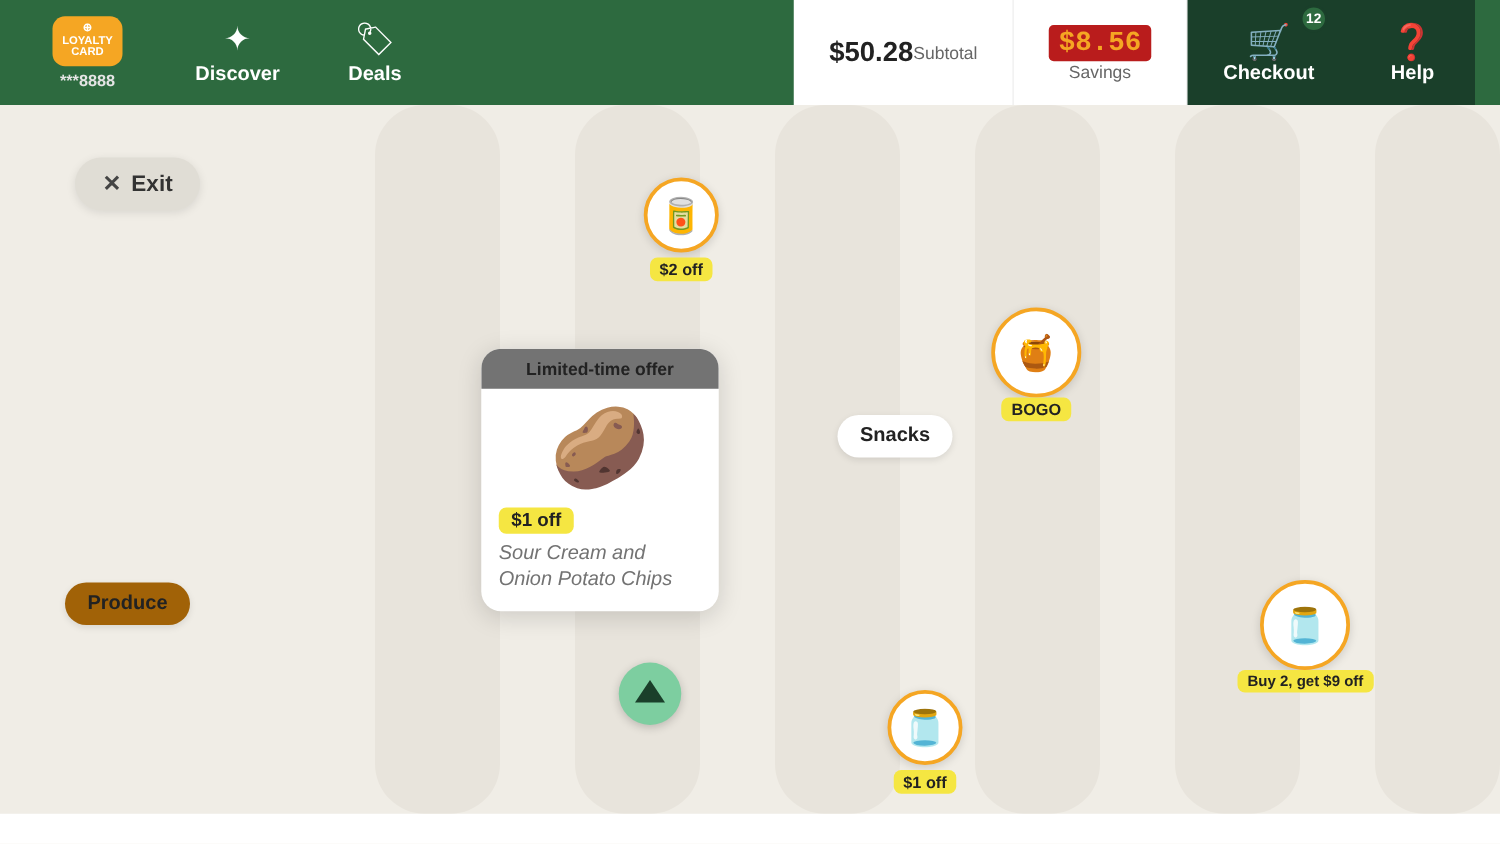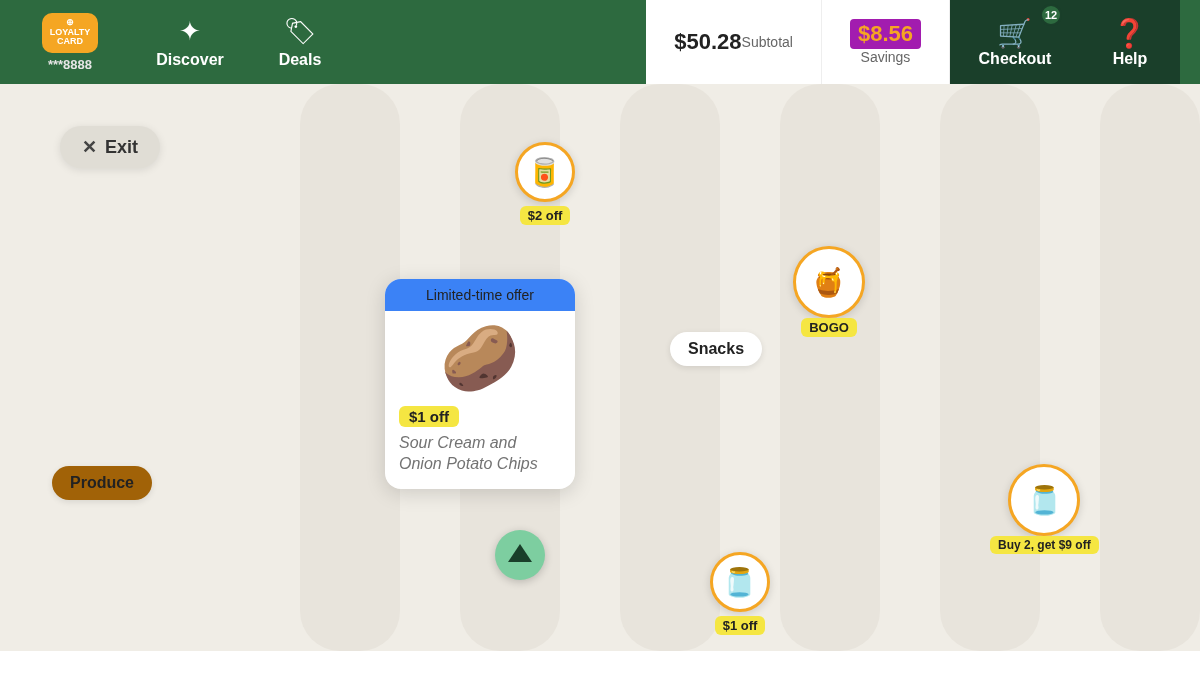--- a/index.html
+++ b/index.html
@@ -98,23 +98,24 @@
       align-items: center;
       justify-content: center;
       padding: 0 28px;
       border-right: 1px solid #eee;
       min-width: 120px;
     }
     .savings-amount {
       font-size: 22px;
       font-weight: 700;
       color: #f5a623;
-      background: #a21caf;
+      background: #b91c1c;
       padding: 2px 8px;
       border-radius: 4px;
+      font-family: Liberation Mono, monospace;
     }
     .savings-label {
       font-size: 14px;
       color: #666;
     }
 
     .checkout-section {
       display: flex;
       flex-direction: column;
       align-items: center;
@@ -303,24 +304,24 @@
     .product-card {
       position: absolute;
       background: white;
       border-radius: 16px;
       box-shadow: 0 4px 20px rgba(0,0,0,0.15);
       overflow: hidden;
       width: 190px;
       cursor: pointer;
     }
     .product-card-header {
-      background: #3b82f6;
+      background: #737373;
       padding: 8px 12px;
       font-size: 14px;
-      font-weight: 400;
+      font-weight: 700;
       color: #222;
       text-align: center;
     }
     .product-card-body {
       padding: 10px 14px 14px;
       display: flex;
       flex-direction: column;
       align-items: flex-start;
     }
     .product-card-img {

